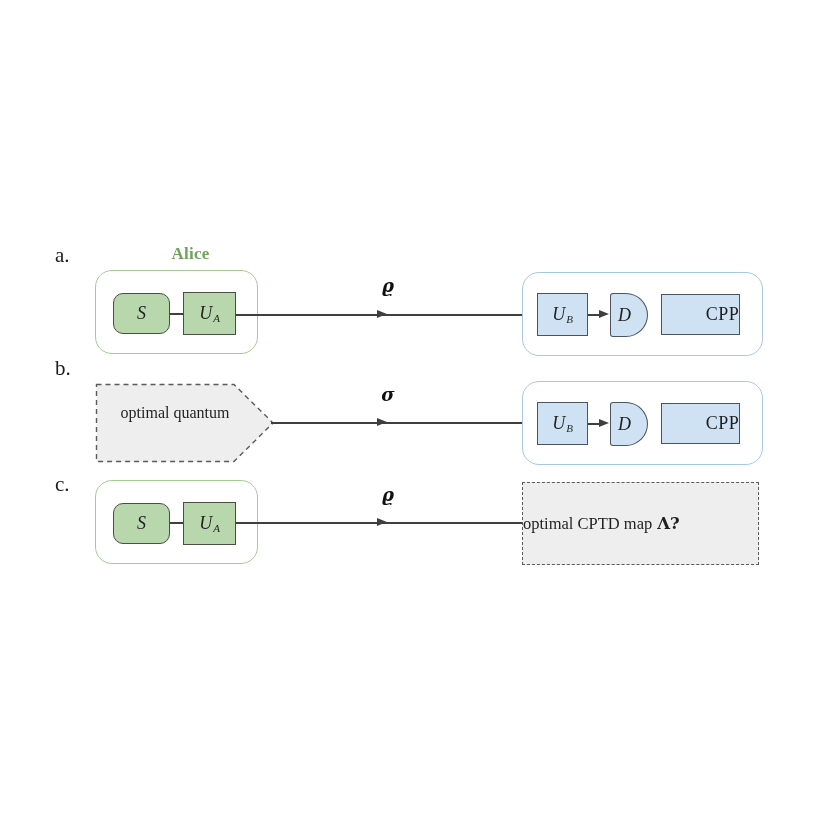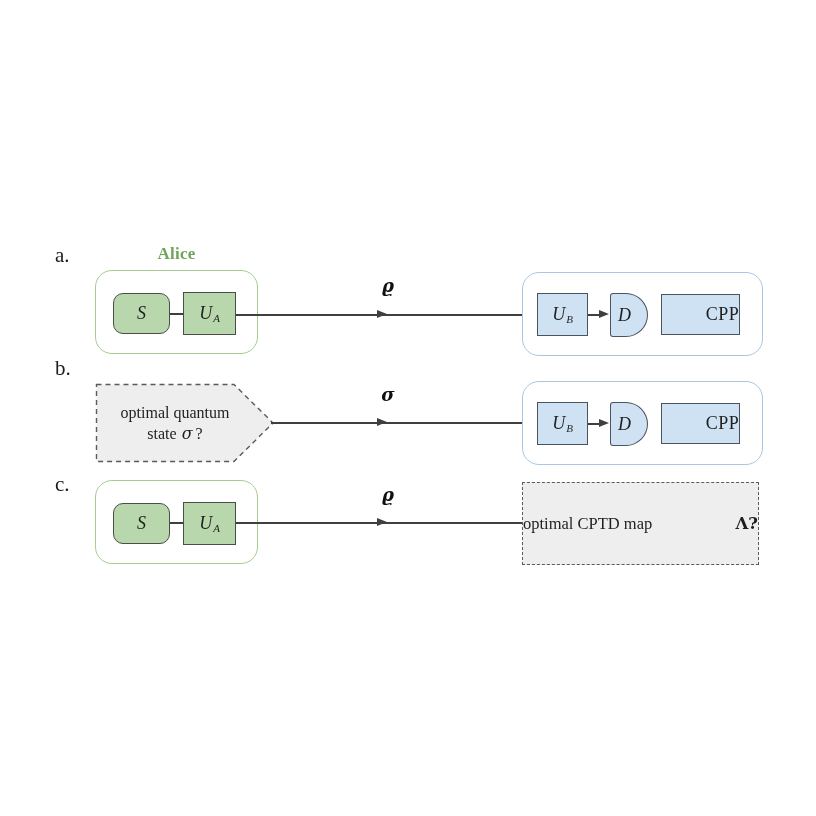--- a/index.html
+++ b/index.html
@@ -30,33 +30,33 @@
   .ah{position:absolute;width:0;height:0;border-top:4.6px solid transparent;
       border-bottom:4.6px solid transparent;border-left:10px solid #3f3f3f;}
 
   .greek{position:absolute;width:44px;text-align:center;font-weight:bold;font-style:italic;
          font-size:18px;font-family:"DejaVu Serif",serif;color:#101010;}
 
   .pent-svg{position:absolute;overflow:visible;}
   .pent-text{position:absolute;text-align:center;font-size:16px;line-height:21px;color:#1f1f1f;}
 
   .dashed-box{position:absolute;background:#eeeeee;border:1.5px dashed #5a5a5a;
-              display:flex;align-items:center;justify-content:space-between;
+              display:flex;align-items:center;justify-content:flex-start;
               font-size:16.5px;color:#1f1f1f;box-sizing:border-box;}
   .bsym{font-weight:bold;margin-left:5px;font-family:"DejaVu Serif",serif;}
   .isym{font-style:italic;margin:0 3px 0 5px;font-family:"DejaVu Serif",serif;}
 </style>
 </head>
 <body>
 
 <div class="canvas">
 
   <div class="panel-label" style="left:55px;top:243px;">a.</div>
 
-  <div class="grp-title alice-title" style="left:96px;top:244px;width:161px;">Alice</div>
+  <div class="grp-title alice-title" style="left:110px;top:244px;width:161px;">Alice</div>
   <div class="container-box alice-container" style="left:95px;top:270px;width:161px;height:82px;"></div>
 
   <div class="sline" style="left:168px;top:313px;width:18px;"></div>
   <div class="box green-box rounded" style="left:113px;top:293px;width:57px;height:41px;">
     <span>S</span>
   </div>
   <div class="box green-box" style="left:183px;top:292px;width:53px;height:43px;">
     <span>U</span>
       <sub>A</sub>
   </div>
@@ -80,21 +80,20 @@
     <span>CPP</span>
   </div>
 
   <div class="panel-label" style="left:55px;top:356px;">b.</div>
 
   <svg class="pent-svg" style="left:95px;top:383px;" width="180" height="80" viewBox="0 0 180 80">
     <polygon points="1.5,1.5 139,1.5 178,40 139,78.5 1.5,78.5" fill="#eeeeee" stroke="#5a5a5a" stroke-width="1.4" stroke-dasharray="5 4"></polygon>
   </svg>
   <div class="pent-text" style="left:100px;top:402px;width:150px;">
     <div>optimal quantum</div>
-    <div><span>state</span><span class="isym">σ</span><span>?</span></div>
   </div>
 
   <div class="sline" style="left:271px;top:422px;width:267px;"></div>
   <div class="ah" style="left:377px;top:418px;"></div>
   <div class="greek" style="left:366px;top:384px;">σ</div>
 
   <div class="container-box bob-container" style="left:522px;top:381px;width:239px;height:82px;"></div>
   <div class="box blue-box" style="left:537px;top:402px;width:51px;height:43px;">
     <span>U</span>
       <sub>B</sub>

